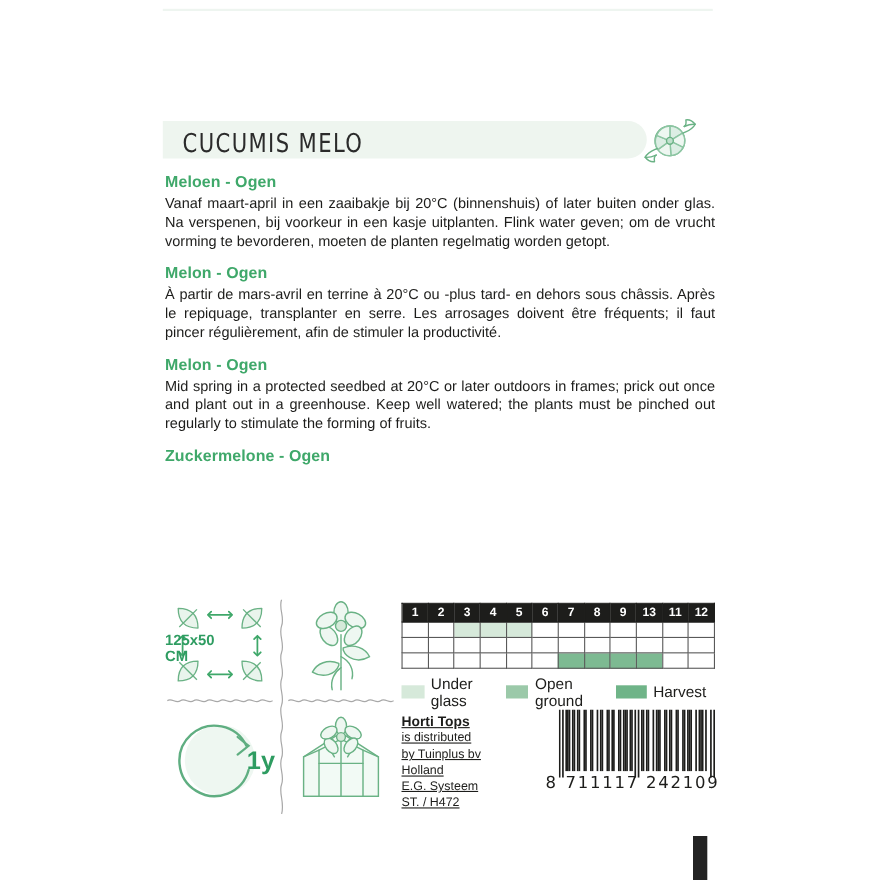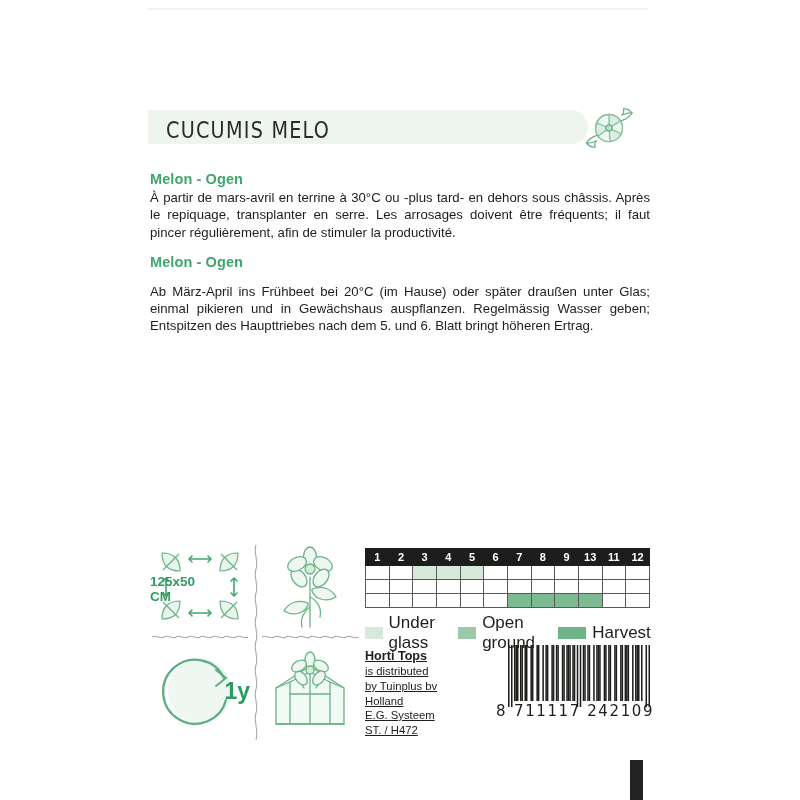--- a/index.html
+++ b/index.html
@@ -191,21 +191,21 @@
   td.s-glass  { background: #d6e9da !important; }
   td.s-harvest{ background: #7dba92 !important; }
 
   .legend {
     position: absolute;
     left: 217px;
     top: 68px;
     width: 290px;
     display: flex;
     align-items: center;
-    font-size: 17px;
+    font-size: 14px;
     color: #1d1d1b;
     font-family: "Liberation Sans", sans-serif;
   }
   .legend-item {
     display: flex;
     align-items: center;
     margin-right: 13px;
   }
   .swatch {
     width: 28px;
@@ -289,33 +289,36 @@
       <path d="M19.5 33 C15 35 11 36 8.5 41 C12.5 41.5 15 40.5 18.5 39"></path>
       <path d="M8.5 41 C10.5 43.5 13.5 45.5 17 45 C16.5 42 16.5 40 18.5 39"></path>
       <path d="M43 19 C47.5 17 51.5 16 54 11 C50 10.5 47.5 11.5 44 13"></path>
       <path d="M54 11 C52 8.5 49 6.5 45.5 7 C46 10 46 12 44 13"></path>
     </g>
   </svg>
 
   <div class="blocks">
 
     <div class="block">
+      <p class="block-title">Meloen - Ogen</p>
+      <p class="block-body">Vanaf maart-april in een zaaibakje bij 20°C (binnenshuis) of later buiten onder glas. Na verspenen, bij voorkeur in een kasje uitplanten. Flink water geven; om de vrucht vorming te bevorderen, moeten de planten regelmatig worden getopt.</p>
     </div>
 
     <div class="block">
       <p class="block-title">Melon - Ogen</p>
-      <p class="block-body">À partir de mars-avril en terrine à 30°C ou -plus tard- en dehors sous châssis. Après le repiquage, transplanter en serre. Les arrosages doivent être fréquents; il faut pincer régulièrement, afin de stimuler la productivité.</p>
+      <p class="block-body">À partir de mars-avril en terrine à 20°C ou -plus tard- en dehors sous châssis. Après le repiquage, transplanter en serre. Les arrosages doivent être fréquents; il faut pincer régulièrement, afin de stimuler la productivité.</p>
     </div>
 
     <div class="block">
       <p class="block-title">Melon - Ogen</p>
+      <p class="block-body">Mid spring in a protected seedbed at 20°C or later outdoors in frames; prick out once and plant out in a greenhouse. Keep well watered; the plants must be pinched out regularly to stimulate the forming of fruits.</p>
     </div>
 
     <div class="block">
-      <p class="block-body">Ab März-April ins Frühbeet bei 20°C (im Hause) oder später draußen unter Glas; einmal pikieren und in Gewächshaus auspflanzen. Regelmässig Wasser geben; Entspitzen des Haupttriebes nach dem 5. und 6. Blatt bringt höheren Ertrag.</p>
+      <p class="block-title">Zuckermelone - Ogen</p>
     </div>
 
   </div>
 
   <div class="bottom">
 
     <svg class="wavy-v" viewBox="0 0 8 195" preserveAspectRatio="none">
       <path d="M4 0 C1 8 7 16 4 24 C1 32 7 40 4 48 C1 56 7 64 4 72 C1 80 7 88 4 96 C1 104 7 112 4 120 C1 128 7 136 4 144 C1 152 7 160 4 168 C1 176 7 184 4 195" fill="none" stroke="#a8a8a8" stroke-width="1.1"></path>
     </svg>
 

